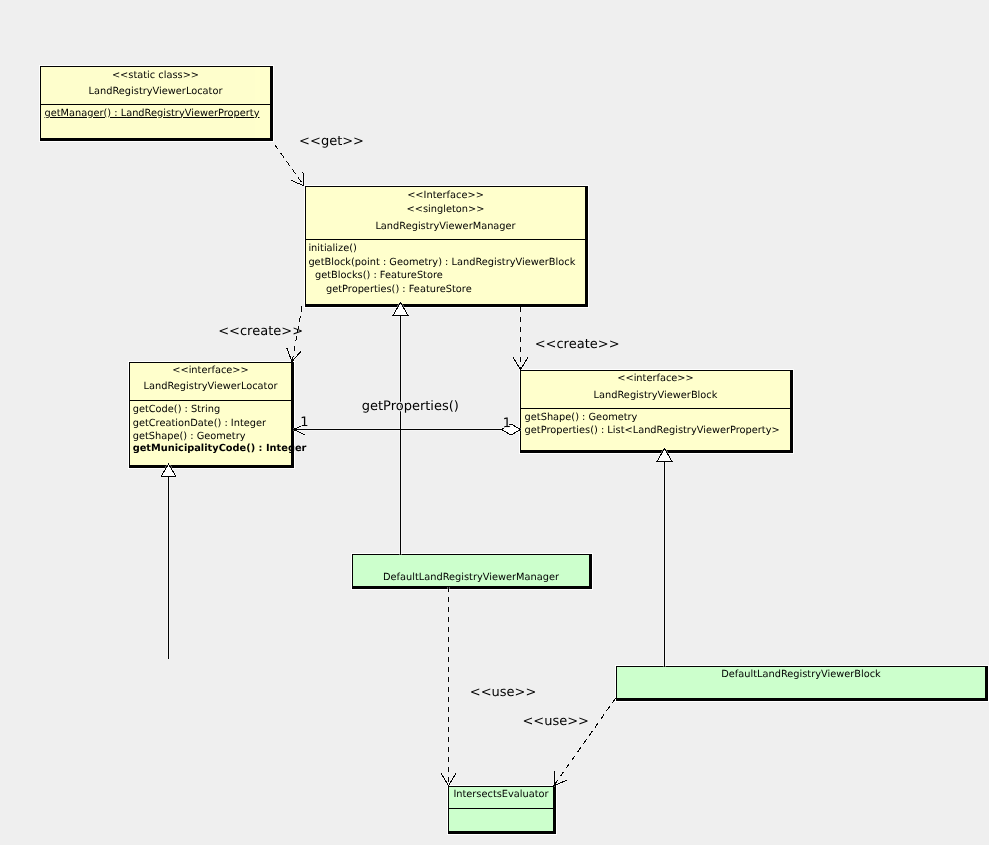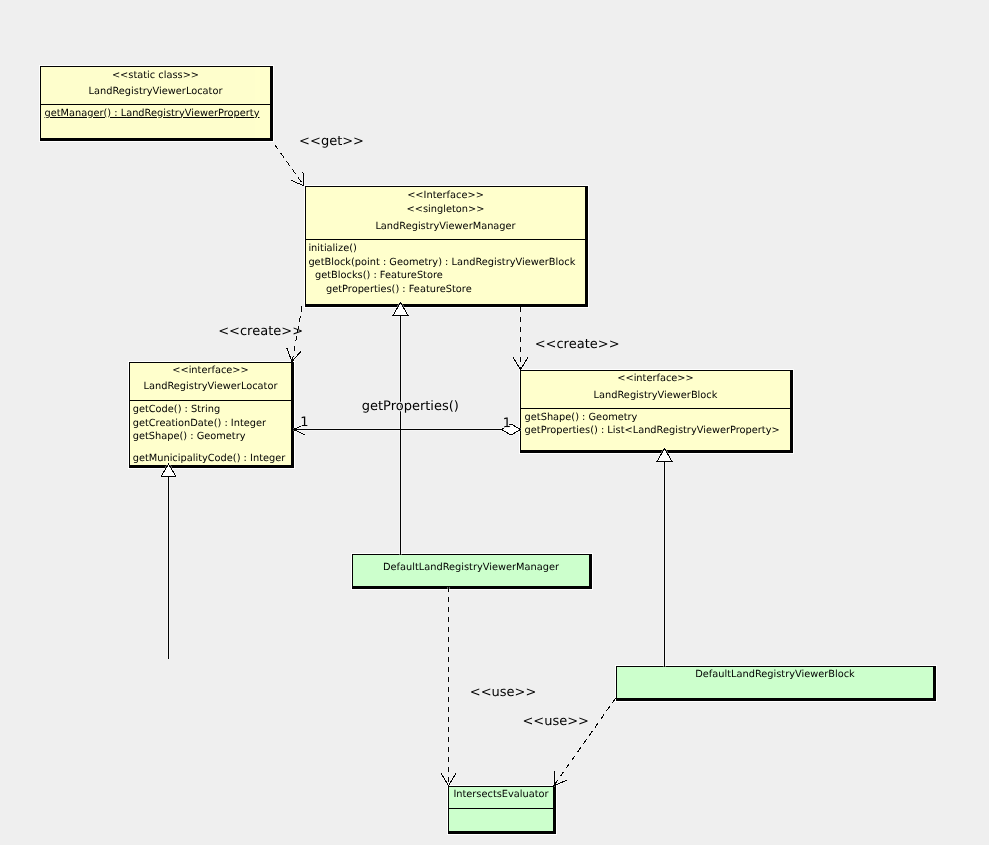--- a/index.html
+++ b/index.html
@@ -102,33 +102,33 @@
     <div class="tline l" style="top:84.1px;left:9px;text-align:center;">getBlocks() : FeatureStore</div>
     <div class="tline l" style="top:97.7px;left:20px;">getProperties() : FeatureStore</div>
   </div>
   <div class="node yel" style="left:129px;top:336px;width:165px;height:106px;">
     <div class="divider" style="top:37.3px;"></div>
     <div class="tline c" style="top:2.6px;">&lt;&lt;interface&gt;&gt;</div>
     <div class="tline c" style="top:19.1px;">LandRegistryViewerLocator</div>
     <div class="tline l" style="top:41.8px;left:2.7px;">getCode() : String</div>
     <div class="tline l" style="top:55.5px;left:2.7px;">getCreationDate() : Integer</div>
     <div class="tline l" style="top:69.2px;left:2.7px;">getShape() : Geometry</div>
-    <div class="tline l" style="top:91px;left:2.7px;">getMunicipalityCode() : Integer</div>
+    <div class="tline l" style="top:81px;left:2.7px;font-weight:bold;">getMunicipalityCode() : Integer</div>
   </div>
   <div class="node yel" style="left:520px;top:344px;width:273px;height:83px;">
     <div class="divider" style="top:37px;"></div>
     <div class="tline c" style="top:3.2px;">&lt;&lt;interface&gt;&gt;</div>
     <div class="tline c" style="top:19.8px;">LandRegistryViewerBlock</div>
     <div class="tline l" style="top:41.9px;left:3.6px;">getShape() : Geometry</div>
     <div class="tline l" style="top:55.4px;left:3.6px;">getProperties() : List&lt;LandRegistryViewerProperty&gt;</div>
   </div>
   <div class="node grn" style="left:352px;top:528px;width:240px;height:35px;">
-    <div class="tline c" style="top:8px;">DefaultLandRegistryViewerManager</div>
+    <div class="tline c" style="top:18px;">DefaultLandRegistryViewerManager</div>
   </div>
-  <div class="node grn" style="left:616px;top:640px;width:320px;height:35px;">
+  <div class="node grn" style="left:616px;top:640px;width:372px;height:35px;">
     <div class="tline c" style="top:3px;">DefaultLandRegistryViewerBlock</div>
   </div>
   <div class="node grn" style="left:448px;top:760px;width:108px;height:48px;padding-left:20px;">
     <div class="divider" style="top:21px;"></div>
     <div class="tline c" style="top:2.9px;">IntersectsEvaluator</div>
   </div>
   <div class="elabel" style="left:299.1px;top:108.7px;">&lt;&lt;get&gt;&gt;</div>
   <div class="elabel" style="left:218.2px;top:299.2px;">&lt;&lt;create&gt;&gt;</div>
   <div class="elabel" style="left:534.7px;top:312px;">&lt;&lt;create&gt;&gt;</div>
   <div class="elabel txthalo" style="left:361.7px;top:374.3px;">getProperties()</div>

